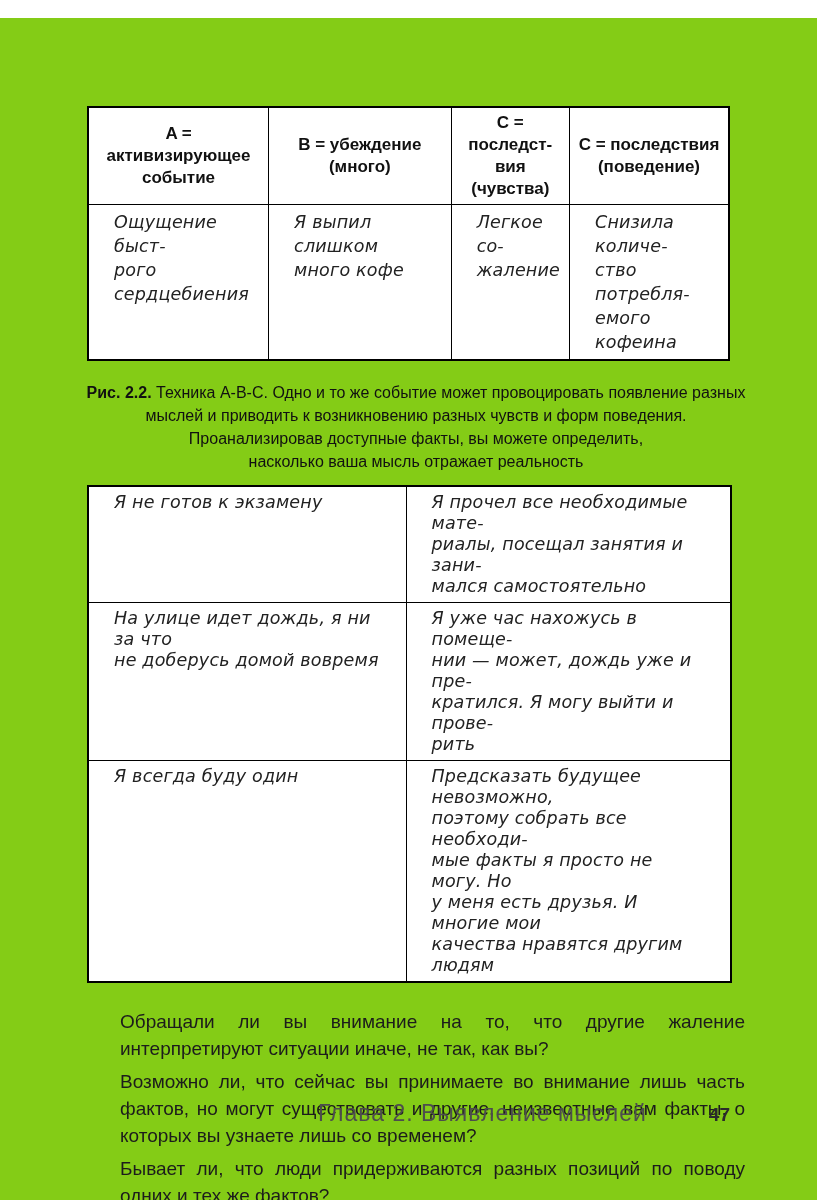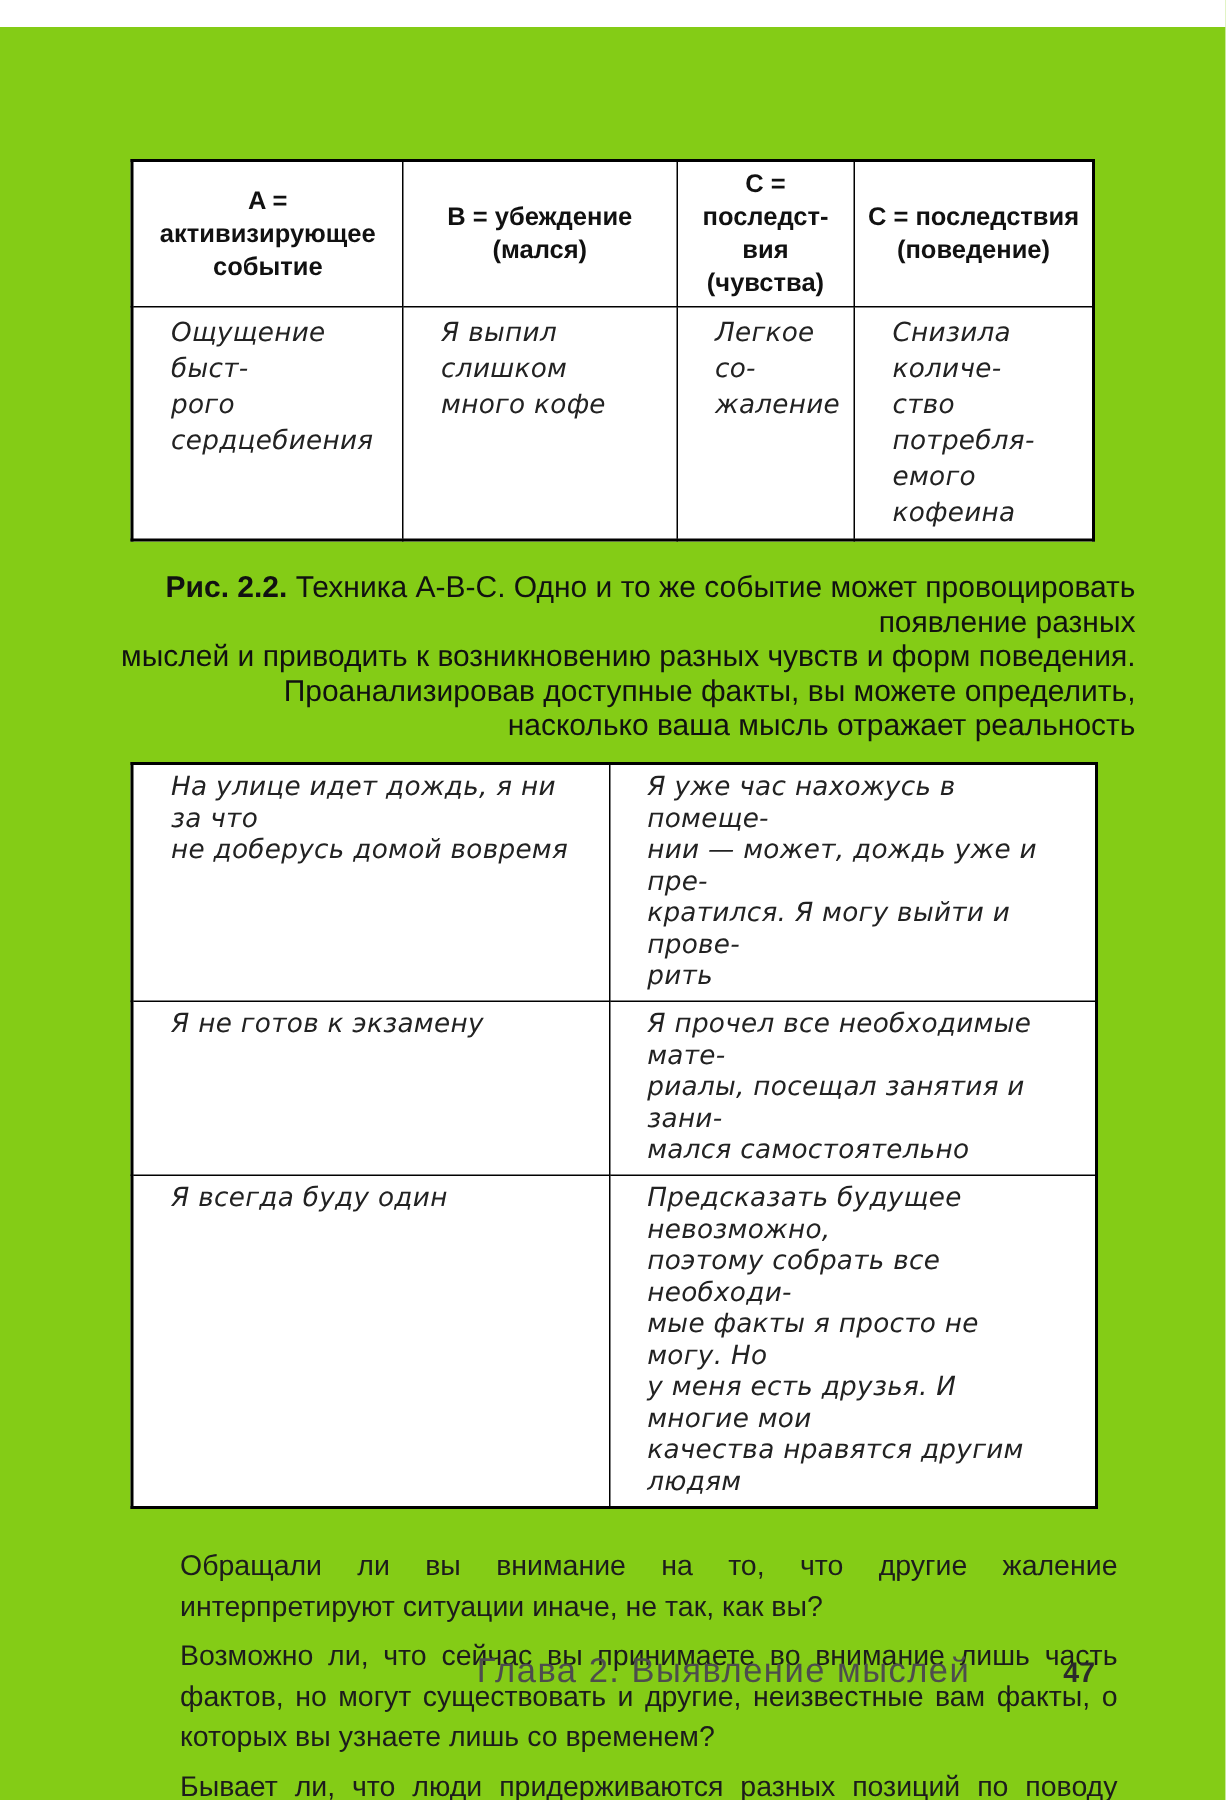--- a/index.html
+++ b/index.html
@@ -44,22 +44,22 @@
     color:#222;
     letter-spacing:.2px;
   }
   .t1 td.hand{line-height:24px;height:78px;}
   .t1 th.hd{height:52px;}
   .t2 th.hd{height:28px;padding:2px 4px;}
   .t2 td.hand{line-height:21px;}
 
   
   .caption{
-    text-align:right;
-    font-size:20px;
+    text-align:center;
+    font-size:16px;
     line-height:23px;
     color:#111;
     margin:20px -12px 0 -12px;
   }
   .caption b{font-weight:bold;}
   .caption .cap-text{white-space:pre-line;}
   .caption23{margin-top:12px;}
 
   
   .body-block{margin:25px 0 0 33px;width:625px;}
@@ -105,21 +105,21 @@
         <col style="width:180px">
           <col style="width:182px">
           <col style="width:118px">
           <col style="width:159px">
       </colgroup>
       <tbody>
           <tr>
         <th class="hd">A = активизирующее
 событие</th>
         <th class="hd">B = убеждение
-(мался)</th>
+(много)</th>
         <th class="hd">C = последст-
 вия (чувства)</th>
         <th class="hd">C = последствия
 (поведение)</th>
       </tr>
       <tr>
         <td class="hand">Ощущение быст-
 рого сердцебиения</td>
         <td class="hand">Я выпил слишком
 много кофе</td>
@@ -140,32 +140,32 @@
 насколько ваша мысль отражает реальность</span>
     </div>
 
     <table class="fig t2 spacer-t2">
       <colgroup>
         <col style="width:318px">
           <col style="width:325px">
       </colgroup>
       <tbody>
       <tr>
+        <td class="hand">Я не готов к экзамену</td>
+        <td class="hand">Я прочел все необходимые мате-
+риалы, посещал занятия и зани-
+мался самостоятельно</td>
+      </tr>
+      <tr>
         <td class="hand">На улице идет дождь, я ни за что
 не доберусь домой вовремя</td>
         <td class="hand">Я уже час нахожусь в помеще-
 нии — может, дождь уже и пре-
 кратился. Я могу выйти и прове-
 рить</td>
-      </tr>
-      <tr>
-        <td class="hand">Я не готов к экзамену</td>
-        <td class="hand">Я прочел все необходимые мате-
-риалы, посещал занятия и зани-
-мался самостоятельно</td>
       </tr>
       <tr>
         <td class="hand">Я всегда буду один</td>
         <td class="hand">Предсказать будущее невозможно,
 поэтому собрать все необходи-
 мые факты я просто не могу. Но
 у меня есть друзья. И многие мои
 качества нравятся другим людям</td>
       </tr>
     </tbody>

